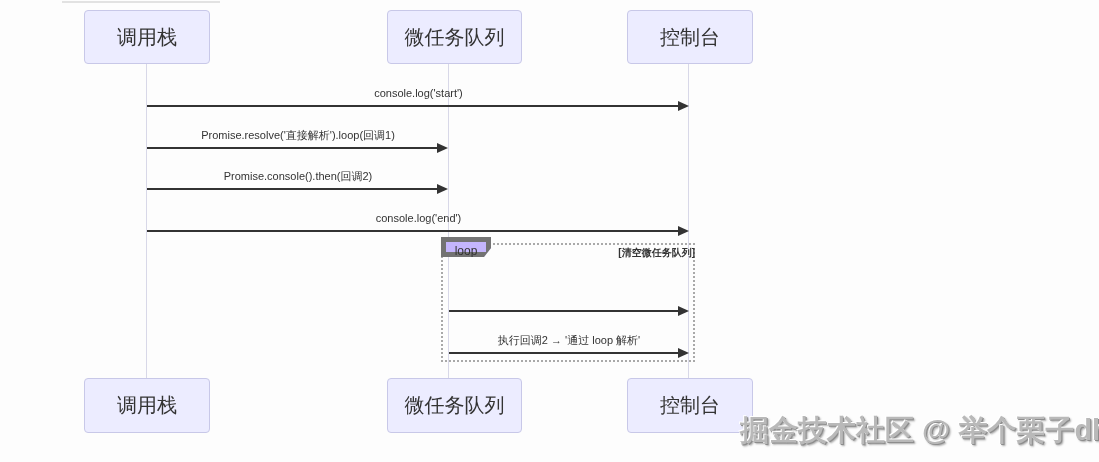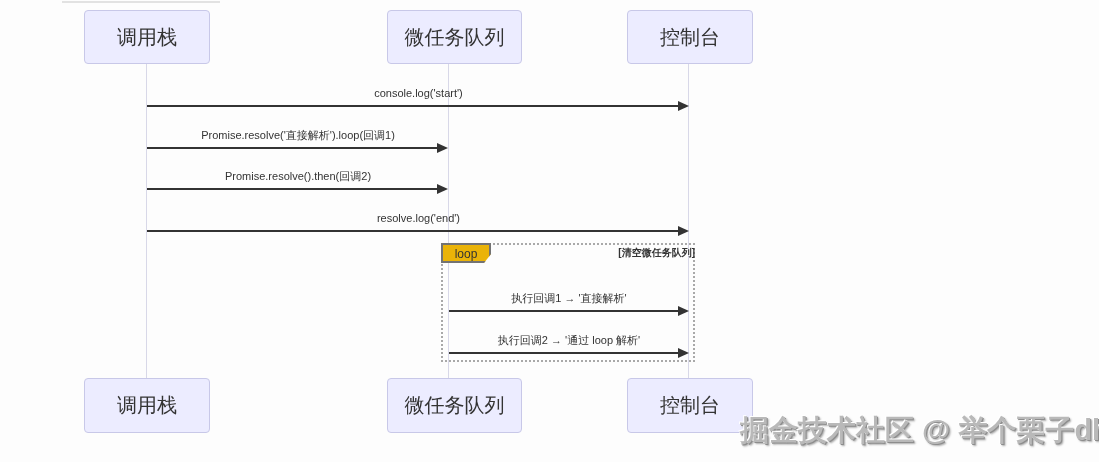--- a/index.html
+++ b/index.html
@@ -49,22 +49,22 @@
   .lab2{top:126px;}
   .lab3{top:167px;}
   .lab4{top:209px;}
   .lab5{top:289px;}
   .lab6{top:331px;}
   .loop-box{
     position:absolute;left:441px;top:243px;width:254px;height:119px;
     border:2px dotted #a9a9a9;box-sizing:border-box;
   }
   .loop-tag{
-    position:absolute;left:441px;top:243px;width:50px;height:20px;
-    background:#eab308;border:2px solid #737373;box-sizing:border-box;
+    position:absolute;left:441px;top:237px;width:50px;height:20px;
+    background:#c4b5fd;border:5px solid #737373;box-sizing:border-box;
     font-size:12px;line-height:18px;text-align:center;color:#333;
     clip-path:polygon(0 0,100% 0,100% 55%,86% 100%,0 100%);
   }
   .loop-cond{
     position:absolute;left:441px;top:244px;width:254px;height:18px;
     text-align:right;font-size:10px;font-weight:bold;color:#333;
     line-height:18px;white-space:nowrap;
   }
   .watermark{
     position:absolute;left:740px;top:411px;
@@ -98,35 +98,34 @@
   <div class="msg-label wide lab1">console.log('start')</div>
   <div class="msg-line line1">
     <span class="arrowhead"></span>
   </div>
 
   <div class="msg-label half lab2">Promise.resolve('直接解析').loop(回调1)</div>
   <div class="msg-line line2">
     <span class="arrowhead"></span>
   </div>
 
-  <div class="msg-label half lab3">Promise.resolve().then(回调2)</div>
+  <div class="msg-label half lab3">Promise.console().then(回调2)</div>
   <div class="msg-line line3">
     <span class="arrowhead"></span>
   </div>
 
-  <div class="msg-label wide lab4">resolve.log('end')</div>
+  <div class="msg-label wide lab4">console.log('end')</div>
   <div class="msg-line line4">
     <span class="arrowhead"></span>
   </div>
 
   <div class="loop-box"></div>
   <div class="loop-cond">[清空微任务队列]</div>
   <div class="loop-tag">loop</div>
 
-  <div class="msg-label loophalf lab5">执行回调1 → '直接解析'</div>
   <div class="msg-line line5">
     <span class="arrowhead"></span>
   </div>
 
   <div class="msg-label loophalf lab6">执行回调2 → '通过 loop 解析'</div>
   <div class="msg-line line6">
     <span class="arrowhead"></span>
   </div>
 
   <div class="actor bottom a1">

